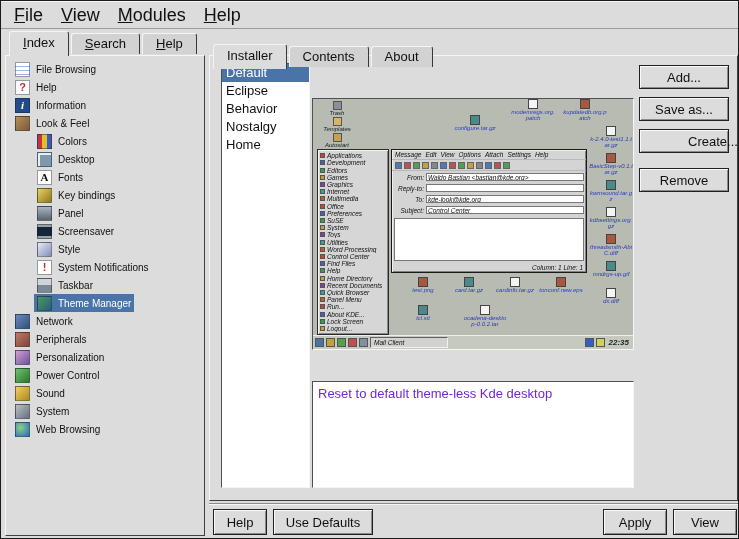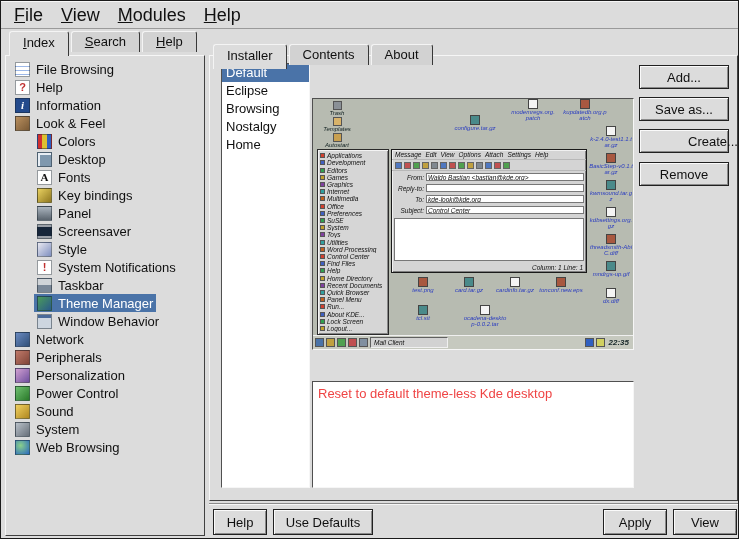--- a/index.html
+++ b/index.html
@@ -8,39 +8,39 @@
   #app { position:relative; width:739px; height:539px; background:#dcdcdc;
          border:1px solid #1a1a1a; overflow:hidden; }
 
   
   #menubar { position:absolute; left:0; top:0; width:100%; height:28px;
              display:flex; align-items:center; padding-left:4px;
              box-shadow: inset 0 1px 0 #f6f6f6, inset 0 -1px 0 #9a9a9a; }
   .menu-item { padding:3px 9px; font-size:18px; color:#101010; }
 
   
-  .tab-row { position:absolute; display:flex; align-items:flex-start; height:25px; z-index:4; }
+  .tab-row { position:absolute; display:flex; align-items:center; height:25px; z-index:4; }
   #left-tabs { left:8px; top:30px; }
   #right-tabs { left:212px; top:43px; }
   .tab { height:21px; line-height:19px; padding:0 13px; font-size:13px;
          background:#d2d2d2; border:1px solid #383838; border-bottom:none;
          border-top-color:#f4f4f4; border-left-color:#f4f4f4;
          border-top-left-radius:3px; border-top-right-radius:3px;
          margin-right:2px; margin-bottom:1px; color:#101010; }
   .tab.active { height:25px; line-height:22px; background:#dcdcdc; margin-bottom:0; }
 
   
   .frame { position:absolute; background:#dcdcdc; border:1px solid;
            border-color:#f6f6f6 #404040 #404040 #f6f6f6; }
   #left-panel  { left:4px;  top:54px; width:200px; height:481px; }
   #right-panel { left:208px; top:54px; width:529px; height:446px; }
 
   
   #tree { position:absolute; left:2px; top:4px; right:2px; }
-  .tree-row { display:flex; align-items:flex-end; height:18px; font-size:13px; color:#101010; white-space:nowrap; }
+  .tree-row { display:flex; align-items:flex-end; height:18px; font-size:10px; color:#101010; white-space:nowrap; }
   .tree-row.lvl0 { padding-left:4px; }
   .tree-row.lvl1 { padding-left:26px; }
   .row-inner { display:inline-flex; align-items:center; height:18px; padding:0 3px; }
   .tree-row.selected .row-inner { background:#4a73a8; color:#fff; }
   .tree-icon { width:15px; height:15px; margin-right:6px; flex:0 0 15px;
                border:1px solid rgba(20,30,40,.45);
                display:flex; align-items:center; justify-content:center;
                font-size:11px; font-weight:bold; color:#fff; }
   .ti-file-browsing { background:repeating-linear-gradient(#ffffff 0 3px, #9db8e8 3px 4px); }
   .ti-help { background:#fff; } .ti-help::after { content:"?"; color:#c03030; }
@@ -73,23 +73,23 @@
                 background:#fff; overflow:hidden; }
   .list-item { height:18px; line-height:18px; padding-left:4px; font-size:13px; color:#101010; }
   .list-item.selected { background:#4a73a8; color:#fff; }
 
   #preview { position:absolute; left:102px; top:42px; width:322px; height:252px; background:#b7bbb1; }
   #actions { position:absolute; left:429px; top:9px; width:90px; }
   .btn { display:block; background:#dcdcdc; border:1px solid #202020;
          box-shadow: inset 1px 1px 0 #fafafa, inset -1px -1px 0 #8a8a8a;
          font-family:"Liberation Sans",sans-serif; font-size:13px; color:#101010; text-align:center; }
   .action-btn { width:90px; height:24px; margin-bottom:8px; }
-  #actions .action-btn:nth-child(3) { margin-bottom:9px;padding-left:48px; }
+  #actions .action-btn:nth-child(3) { margin-bottom:15px;padding-left:48px; }
   #description { position:absolute; left:102px; top:325px; width:322px; height:107px;
-                 background:#fff; font-size:13px; color:#ef4444; padding:4px 5px; }
+                 background:#fff; font-size:13px; color:#6d28d9; padding:4px 5px; }
 
   
   #desktop { position:relative; width:100%; height:100%; overflow:hidden;font-style:italic; }
   .dicon-cell { position:absolute; width:44px; text-align:center; }
   .dicon { width:9px; height:9px; margin:0 auto; border:1px solid #555; }
   .di-0 { background:#8a9096; } .di-1 { background:#d8b36a; } .di-2 { background:#c8a050; }
   .dicon-label { font-size:6px; line-height:6px; color:#102020; white-space:nowrap; }
   .ficon-cell { position:absolute; width:44px; text-align:center; }
   .ficon { width:10px; height:10px; margin:0 auto; border:1px solid #444; }
   .f0 { background:#f4f4f4; } .f1 { background:#a85840; } .f2 { background:#4a8a8a; }
@@ -239,26 +239,20 @@
             <span class="tree-icon ti-taskbar"></span>
             <span class="tree-label">Taskbar</span>
           </span>
         </div>
         <div class="tree-row lvl1 selected">
           <span class="row-inner">
             <span class="tree-icon ti-theme-manager"></span>
             <span class="tree-label">Theme Manager</span>
           </span>
         </div>
-        <div class="tree-row lvl1">
-          <span class="row-inner">
-            <span class="tree-icon ti-window-behavior"></span>
-            <span class="tree-label">Window Behavior</span>
-          </span>
-        </div>
         <div class="tree-row lvl0">
           <span class="row-inner">
             <span class="tree-icon ti-network"></span>
             <span class="tree-label">Network</span>
           </span>
         </div>
         <div class="tree-row lvl0">
           <span class="row-inner">
             <span class="tree-icon ti-peripherals"></span>
             <span class="tree-label">Peripherals</span>
@@ -300,21 +294,21 @@
   <div id="right-tabs" class="tab-row">
       <span class="tab active">Installer</span>
       <span class="tab">Contents</span>
       <span class="tab">About</span>
     </div>
   <div id="right-panel" class="frame">
 
     <div id="theme-list" class="sunken">
         <div class="list-item selected">Default</div>
         <div class="list-item">Eclipse</div>
-        <div class="list-item">Browsing</div>
+        <div class="list-item">Behavior</div>
         <div class="list-item">Nostalgy</div>
         <div class="list-item">Home</div>
       </div>
 
     <div id="preview" class="sunken">
       <div id="desktop">
         <div id="kmenu">
             <div class="km-row">
               <span class="km-ico" style="background: rgb(208, 64, 48);"></span>
               <span class="km-label">Applications</span>

